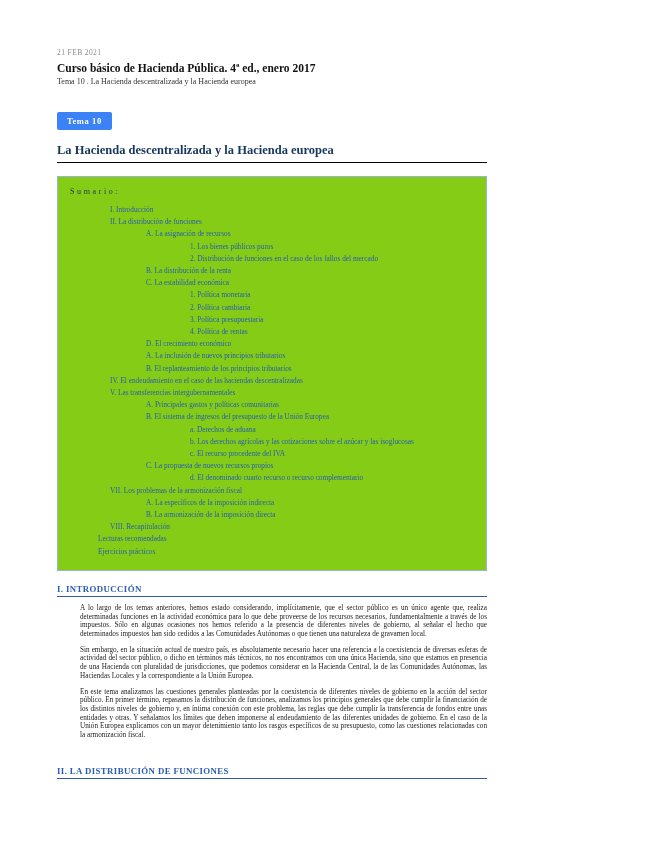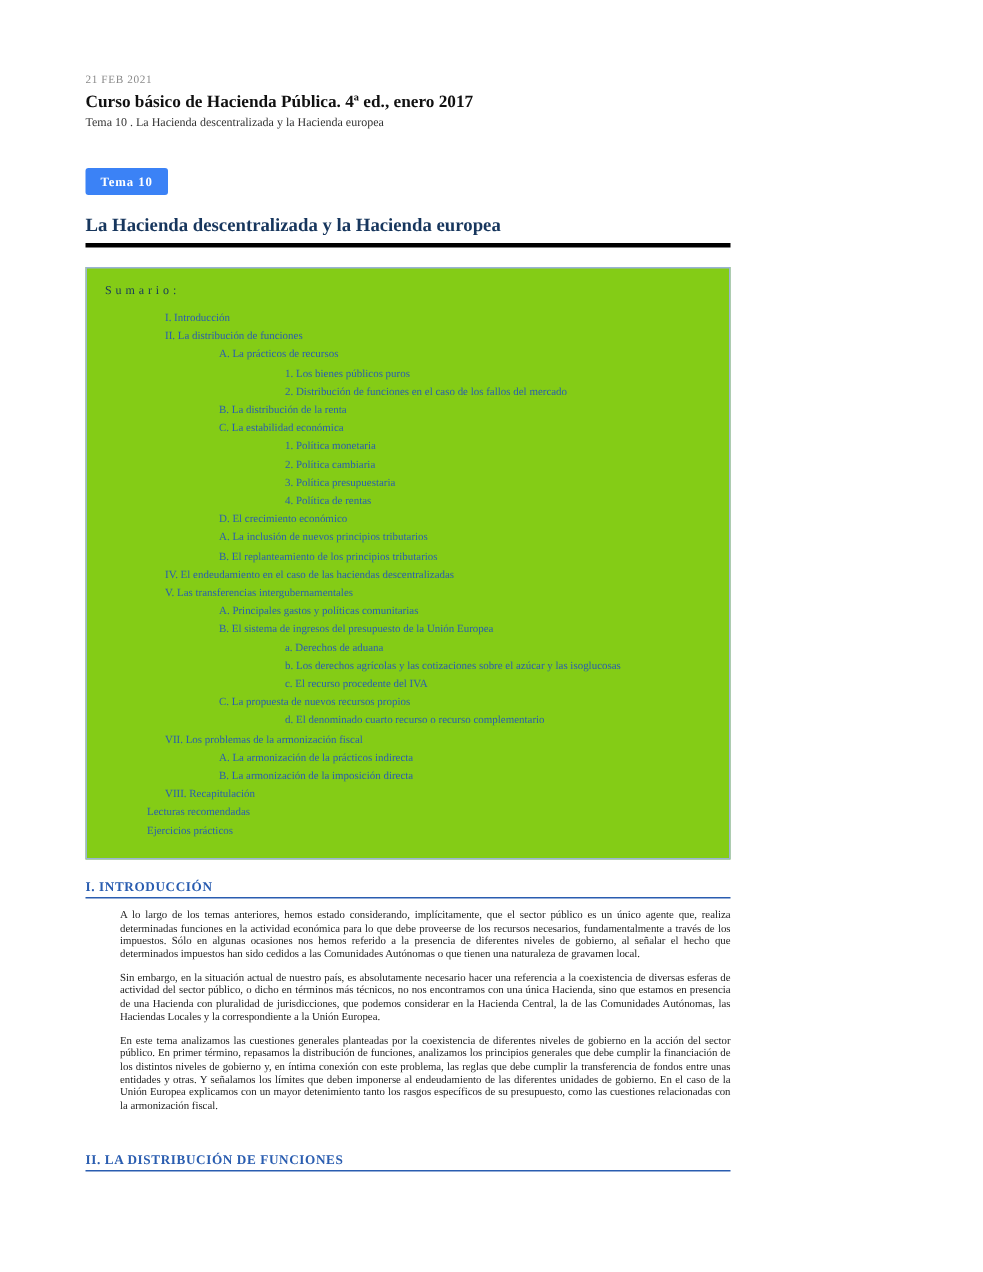--- a/index.html
+++ b/index.html
@@ -3,21 +3,21 @@
 <meta charset="utf-8">
 <style>
   * { box-sizing: border-box; margin: 0; padding: 0; }
   html, body { width: 655px; height: 848px; background: #ffffff; }
   body { font-family: "Liberation Serif", serif; color: #1a1a1a; }
   .page { position: relative; width: 544px; height: 848px; padding: 48px 57px 0 57px; overflow: hidden; background: #ffffff; }
   .date { font-size: 7.5px; color: #8b8b8b; letter-spacing: .4px; }
   .doc-title { font-size: 11.5px; font-weight: bold; margin-top: 5px; color: #111111; }
   .doc-subtitle { font-size: 8px; margin-top: 3px; color: #333333; }
   .badge { display: inline-block; margin-top: 26px; background: #3b82f6; color: #ffffff; font-size: 8.5px; font-weight: bold; padding: 4px 10px; border-radius: 2px; letter-spacing: .6px; font-family: "Liberation Serif", serif; }
-  .main-heading { margin-top: 13px; font-size: 12.5px; font-weight: bold; color: #17365d; padding-bottom: 4px; border-bottom: 3px solid #000000; }
+  .main-heading { margin-top: 13px; font-size: 12.5px; font-weight: bold; color: #17365d; padding-bottom: 4px; border-bottom: 1px solid #000000; }
   .sumario-box { margin-top: 13px; background: #84cc16; border: 1px solid #9ab3d5; padding: 10px 12px 12px 12px; }
   .sumario-label { font-size: 8px; letter-spacing: 2.6px; color: #17365d; }
   .toc { margin-top: 8px; }
   .ti { font-size: 7.3px; line-height: 12.2px; color: #2a5db0; cursor: pointer; white-space: nowrap; }
   .ti.l0 { padding-left: 28px; }
   .ti.l1 { padding-left: 40px; }
   .ti.l2 { padding-left: 76px; }
   .ti.l3 { padding-left: 120px; }
   .section-heading { margin-top: 13px; font-size: 8.8px; font-weight: bold; color: #2a5db0; padding-bottom: 2px; border-bottom: 1px solid #2a5db0; letter-spacing: .4px; }
   .section-heading.second { margin-top: 26px; }
@@ -34,21 +34,21 @@
 
   <div class="badge">Tema 10</div>
 
   <h1 class="main-heading">La Hacienda descentralizada y la Hacienda europea</h1>
 
   <div class="sumario-box">
     <div class="sumario-label">Sumario:</div>
     <div class="toc">
       <div class="ti l1">I. Introducción</div>
       <div class="ti l1">II. La distribución de funciones</div>
-      <div class="ti l2">A. La prácticos de recursos</div>
+      <div class="ti l2">A. La asignación de recursos</div>
       <div class="ti l3">1. Los bienes públicos puros</div>
       <div class="ti l3">2. Distribución de funciones en el caso de los fallos del mercado</div>
       <div class="ti l2">B. La distribución de la renta</div>
       <div class="ti l2">C. La estabilidad económica</div>
       <div class="ti l3">1. Política monetaria</div>
       <div class="ti l3">2. Política cambiaria</div>
       <div class="ti l3">3. Política presupuestaria</div>
       <div class="ti l3">4. Política de rentas</div>
       <div class="ti l2">D. El crecimiento económico</div>
       <div class="ti l2">A. La inclusión de nuevos principios tributarios</div>
@@ -56,21 +56,21 @@
       <div class="ti l1">IV. El endeudamiento en el caso de las haciendas descentralizadas</div>
       <div class="ti l1">V. Las transferencias intergubernamentales</div>
       <div class="ti l2">A. Principales gastos y políticas comunitarias</div>
       <div class="ti l2">B. El sistema de ingresos del presupuesto de la Unión Europea</div>
       <div class="ti l3">a. Derechos de aduana</div>
       <div class="ti l3">b. Los derechos agrícolas y las cotizaciones sobre el azúcar y las isoglucosas</div>
       <div class="ti l3">c. El recurso procedente del IVA</div>
       <div class="ti l2">C. La propuesta de nuevos recursos propios</div>
       <div class="ti l3">d. El denominado cuarto recurso o recurso complementario</div>
       <div class="ti l1">VII. Los problemas de la armonización fiscal</div>
-      <div class="ti l2">A. La armonización de la prácticos indirecta</div>
+      <div class="ti l2">A. La específicos de la imposición indirecta</div>
       <div class="ti l2">B. La armonización de la imposición directa</div>
       <div class="ti l1">VIII. Recapitulación</div>
       <div class="ti l0">Lecturas recomendadas</div>
       <div class="ti l0">Ejercicios prácticos</div>
     </div>
   </div>
 
   <h3 class="section-heading">I. INTRODUCCIÓN</h3>
   <p class="body-para">A lo largo de los temas anteriores, hemos estado considerando, implícitamente, que el sector público es un único agente que, realiza determinadas funciones en la actividad económica para lo que debe proveerse de los recursos necesarios, fundamentalmente a través de los impuestos. Sólo en algunas ocasiones nos hemos referido a la presencia de diferentes niveles de gobierno, al señalar el hecho que determinados impuestos han sido cedidos a las Comunidades Autónomas o que tienen una naturaleza de gravamen local.</p>
   <p class="body-para">Sin embargo, en la situación actual de nuestro país, es absolutamente necesario hacer una referencia a la coexistencia de diversas esferas de actividad del sector público, o dicho en términos más técnicos, no nos encontramos con una única Hacienda, sino que estamos en presencia de una Hacienda con pluralidad de jurisdicciones, que podemos considerar en la Hacienda Central, la de las Comunidades Autónomas, las Haciendas Locales y la correspondiente a la Unión Europea.</p>

